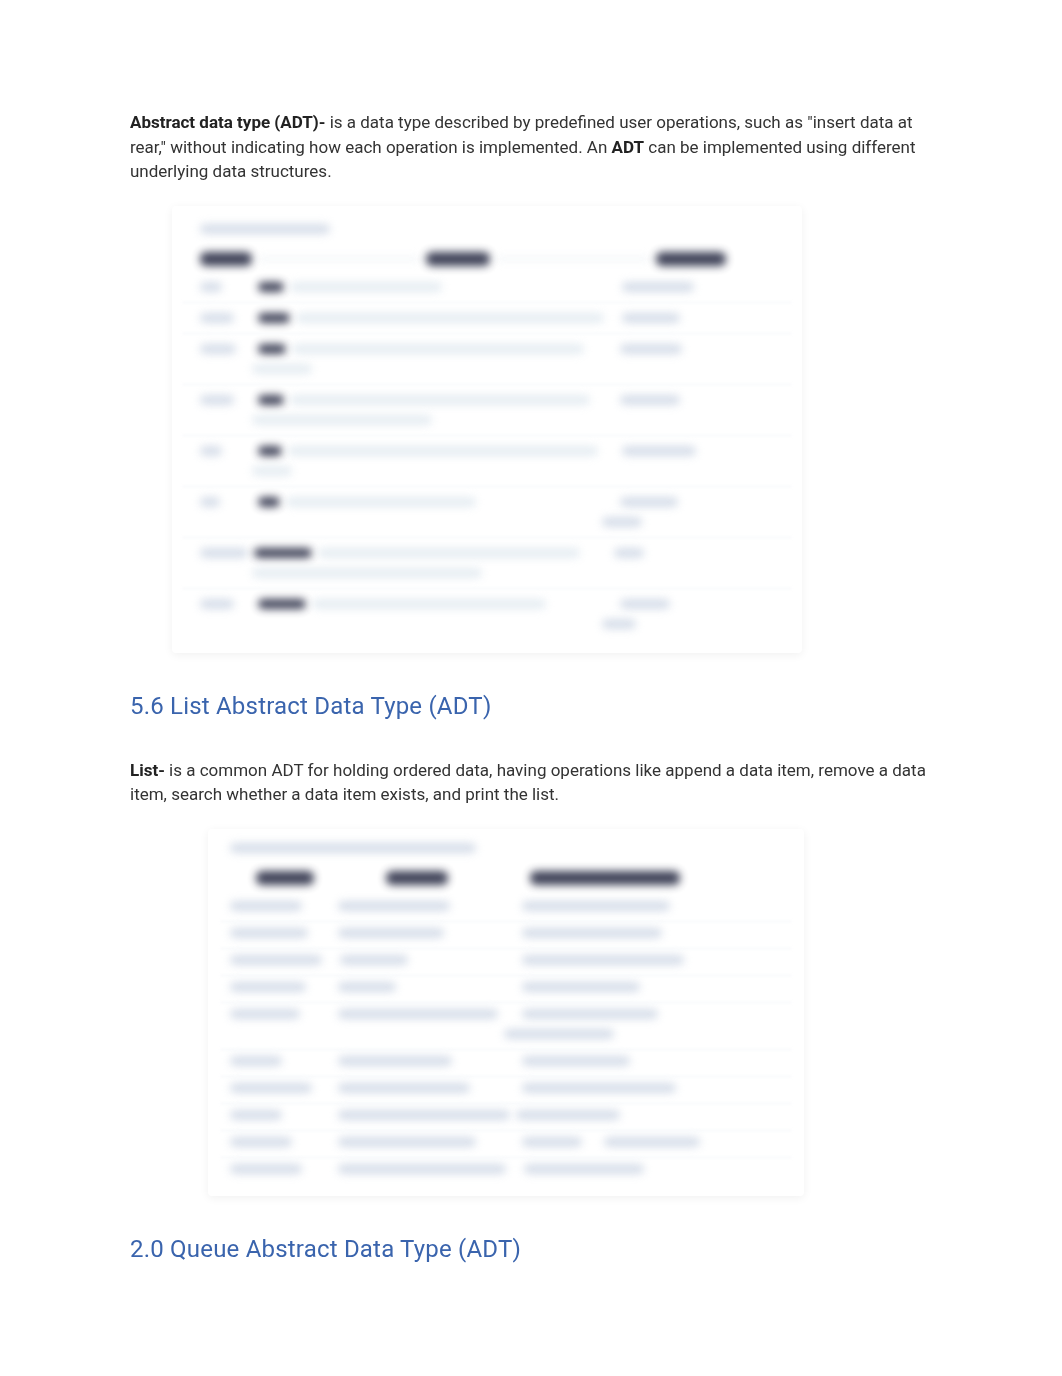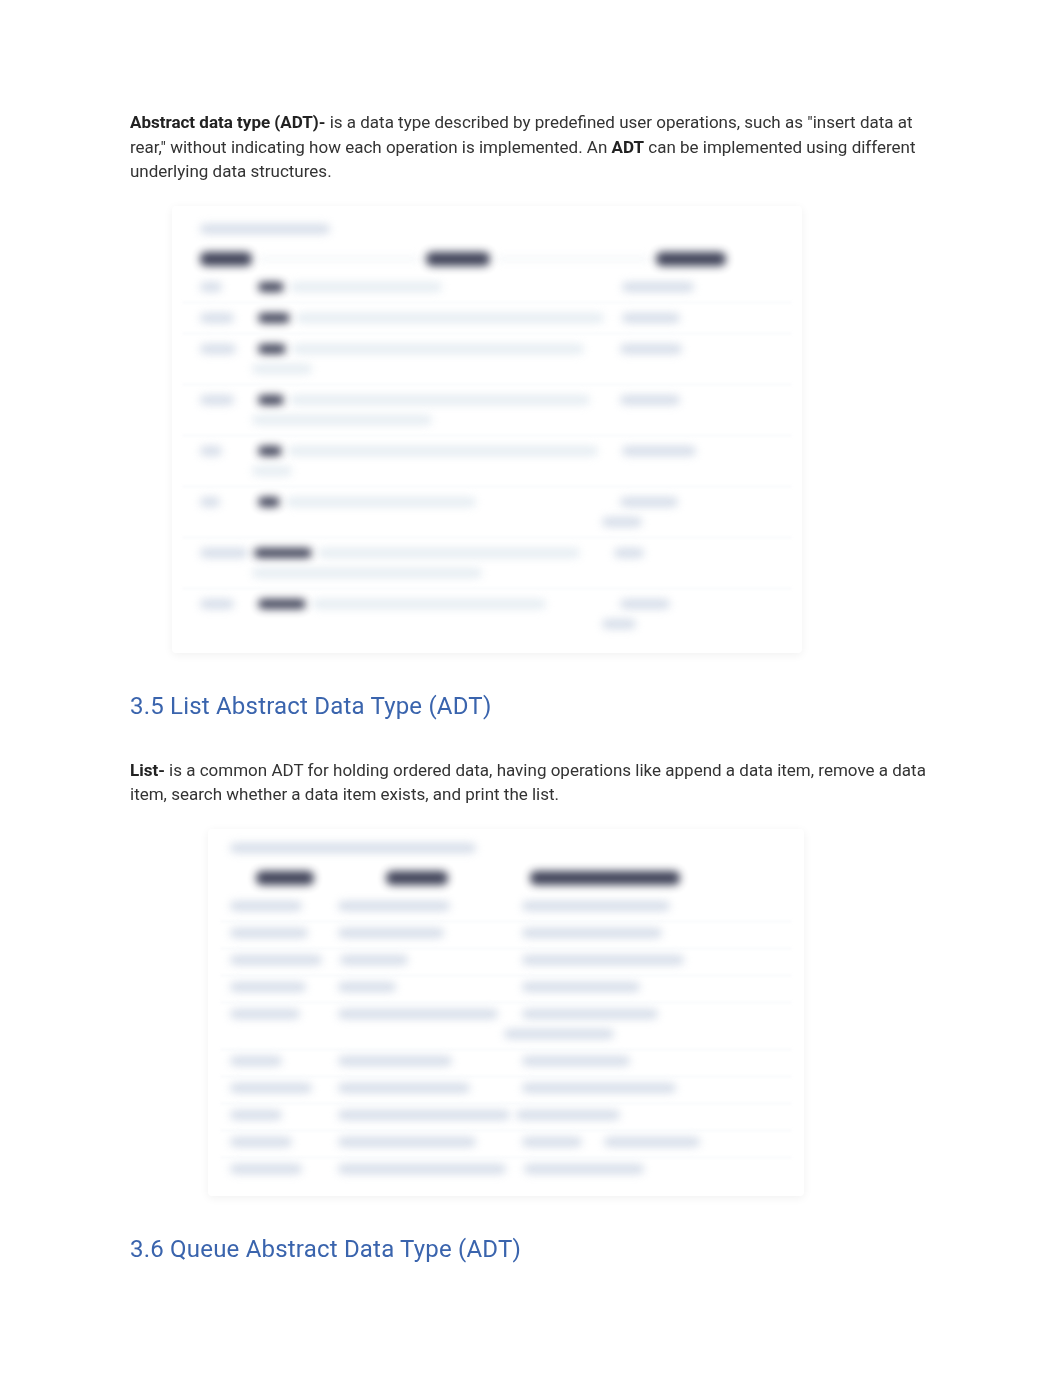--- a/index.html
+++ b/index.html
@@ -182,21 +182,21 @@
     <div class="bbar lgrey" style="width:234px"></div>
     <div style="width:62px"></div>
     <div class="bbar light" style="width:50px"></div>
   </div>
   <div class="blur-row">
     <div style="width:396px"></div>
     <div class="bbar light" style="width:34px"></div>
   </div>
 </div>
 
-<h2 class="section-title">3.5 List Abstract Data Type (ADT)</h2>
+<h2 class="section-title">5.6 List Abstract Data Type (ADT)</h2>
 
 <p class="para">
   <span class="bold">List- </span><span>is a common ADT for holding ordered data, having operations like append a data item, remove a data item, search whether a data item exists, and print the list.</span>
 </p>
 
 <div class="image-box img2">
 
   <div class="blur-row caption-row">
     <div class="bbar light" style="width:246px"></div>
   </div>
@@ -298,13 +298,13 @@
 
   <div class="blur-row">
     <div class="bbar light" style="width:72px"></div>
     <div style="width:24px"></div>
     <div class="bbar light" style="width:168px"></div>
     <div style="width:6px"></div>
     <div class="bbar light" style="width:120px"></div>
   </div>
 </div>
 
-<h2 class="section-title">3.6 Queue Abstract Data Type (ADT)</h2>
+<h2 class="section-title">2.0 Queue Abstract Data Type (ADT)</h2>
 
 </body></html>

